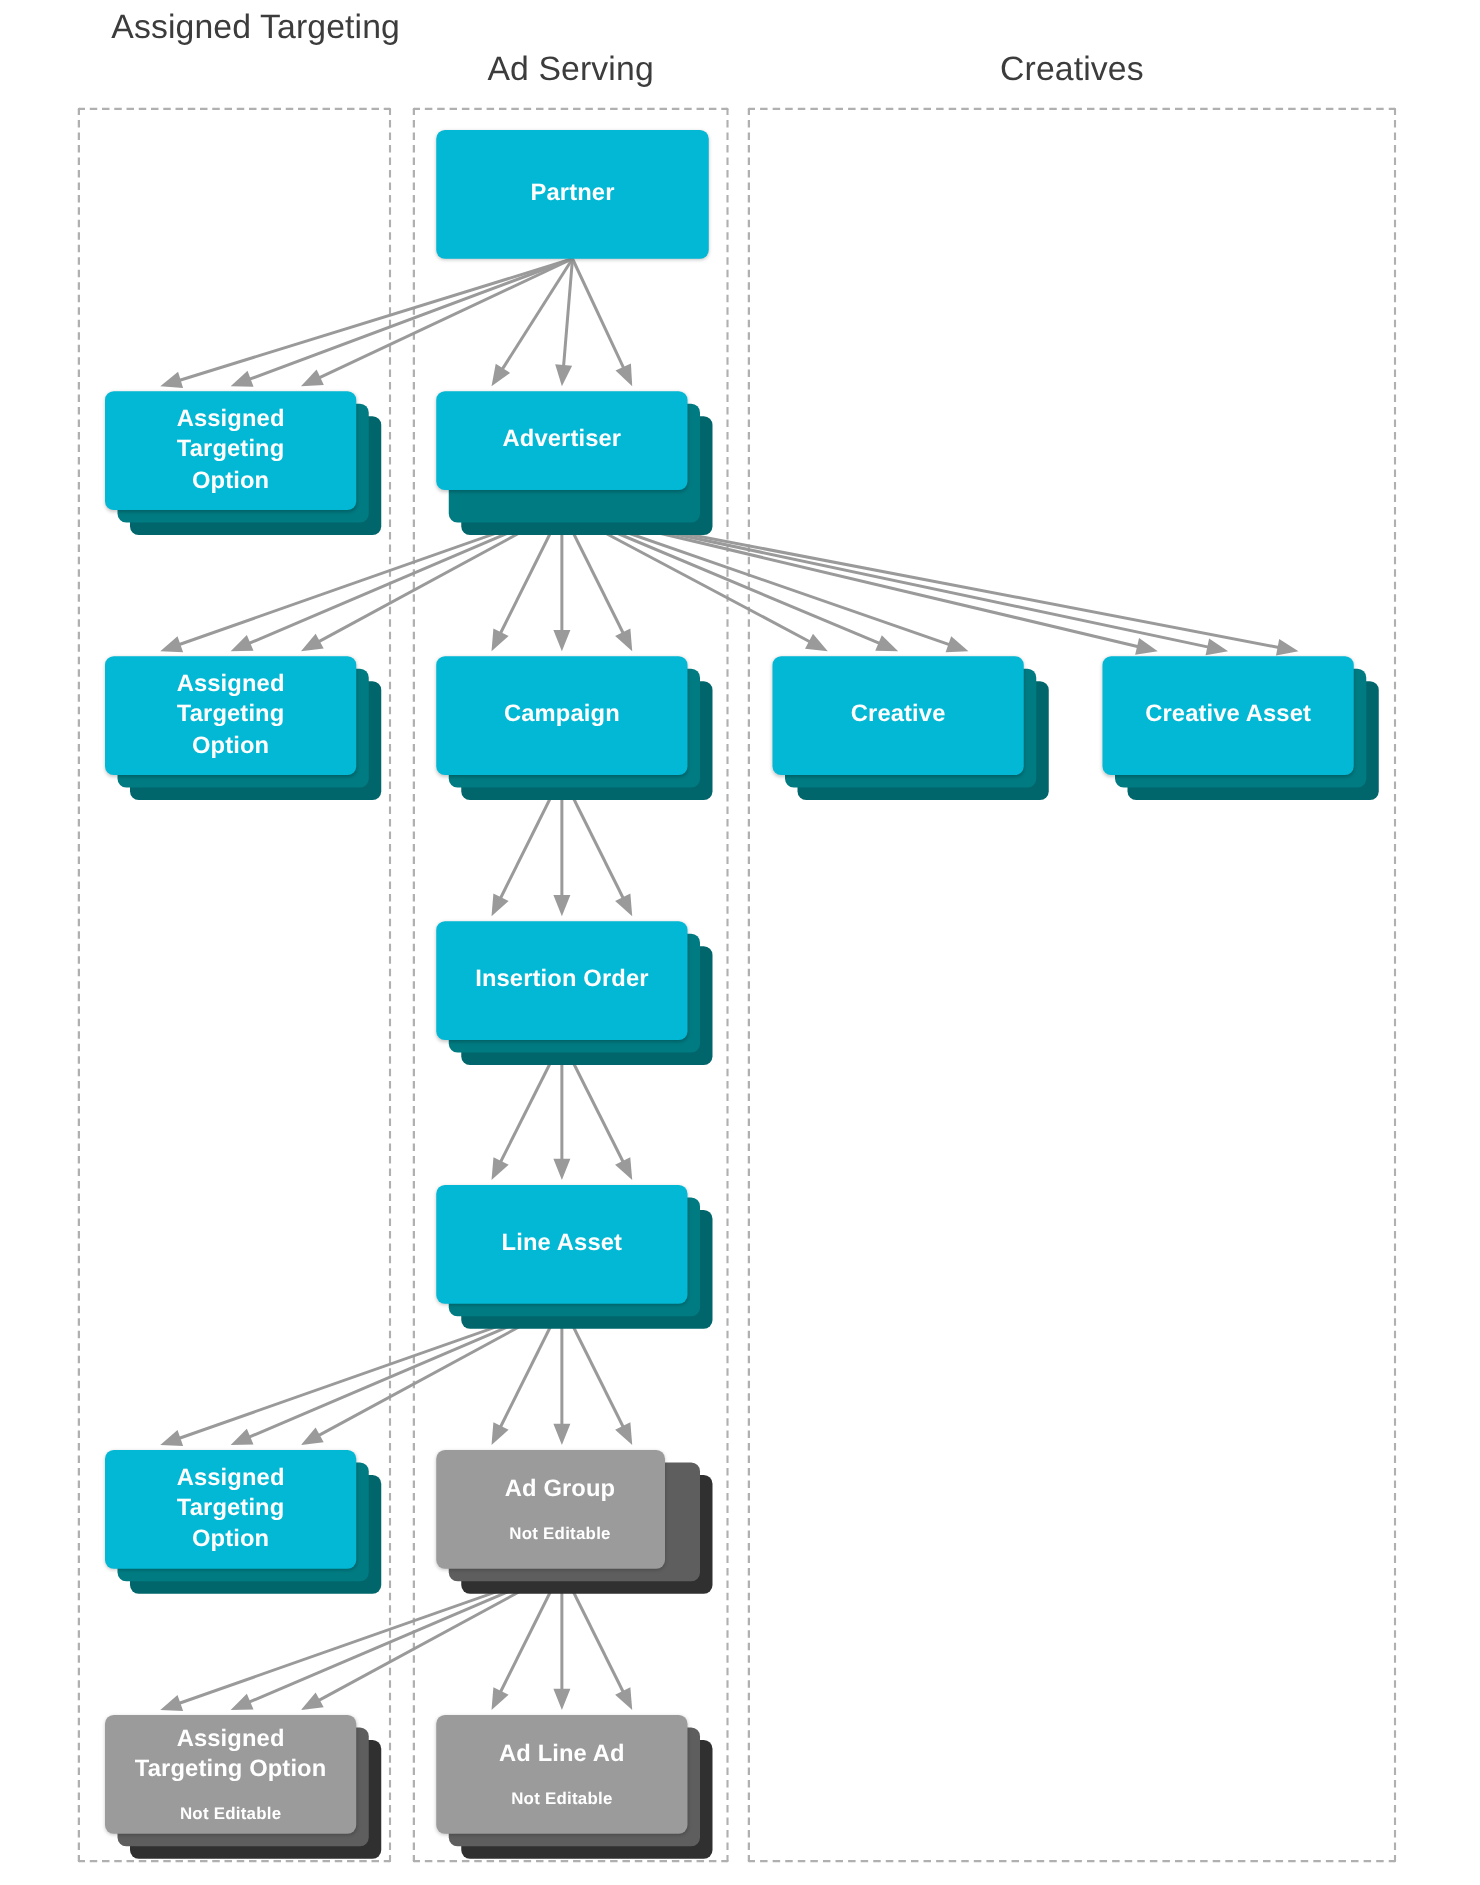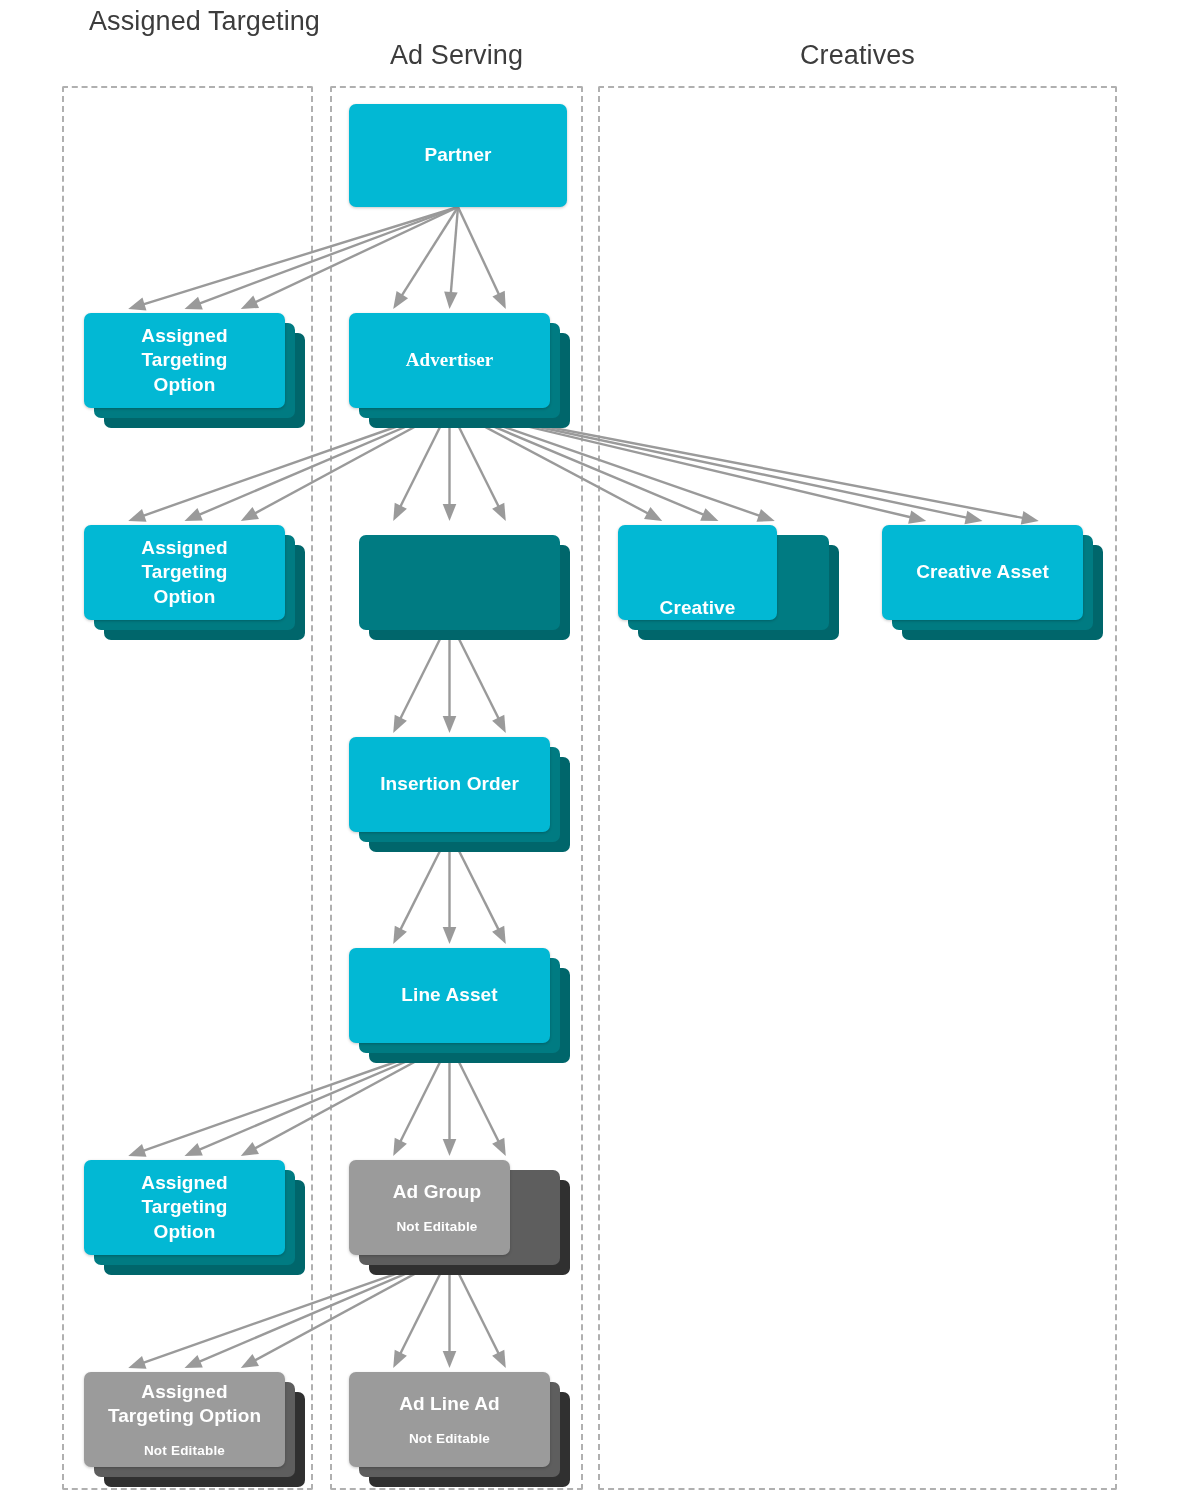--- a/index.html
+++ b/index.html
@@ -232,41 +232,44 @@
         <div class="layer layer-1" style="left: 10px; top: 10px; width: 201px; height: 95px;"></div>
         <div class="face" style="width: 201px; height: 95px;">
           <div class="title">Assigned
 Targeting
 Option</div>
         </div>
       </div>
       <div class="node theme-cyan" style="left: 349px; top: 313px; width: 221px; height: 115px;">
         <div class="layer layer-2" style="left: 20px; top: 20px; width: 201px; height: 95px;"></div>
         <div class="layer layer-1" style="left: 10px; top: 10px; width: 201px; height: 95px;"></div>
-        <div class="face" style="width: 201px; height: 95px; font-family: Liberation Serif, serif;">
+        <div class="face" style="width: 201px; height: 79px;">
           <div class="title">Advertiser</div>
         </div>
       </div>
       <div class="node theme-cyan" style="left: 84px; top: 525px; width: 221px; height: 115px;">
         <div class="layer layer-2" style="left: 20px; top: 20px; width: 201px; height: 95px;"></div>
         <div class="layer layer-1" style="left: 10px; top: 10px; width: 201px; height: 95px;"></div>
         <div class="face" style="width: 201px; height: 95px;">
           <div class="title">Assigned
 Targeting
 Option</div>
         </div>
       </div>
       <div class="node theme-cyan" style="left: 349px; top: 525px; width: 221px; height: 115px;">
         <div class="layer layer-2" style="left: 20px; top: 20px; width: 201px; height: 95px;"></div>
         <div class="layer layer-1" style="left: 10px; top: 10px; width: 201px; height: 95px;"></div>
+        <div class="face" style="width: 201px; height: 95px;">
+          <div class="title">Campaign</div>
+        </div>
       </div>
       <div class="node theme-cyan" style="left: 618px; top: 525px; width: 221px; height: 115px;">
         <div class="layer layer-2" style="left: 20px; top: 20px; width: 201px; height: 95px;"></div>
         <div class="layer layer-1" style="left: 10px; top: 10px; width: 201px; height: 95px;"></div>
-        <div class="face" style="width: 159px; height: 95px; justify-content: flex-end;">
+        <div class="face" style="width: 201px; height: 95px;">
           <div class="title">Creative</div>
         </div>
       </div>
       <div class="node theme-cyan" style="left: 882px; top: 525px; width: 221px; height: 85px;">
         <div class="layer layer-2" style="left: 20px; top: 20px; width: 201px; height: 95px;"></div>
         <div class="layer layer-1" style="left: 10px; top: 10px; width: 201px; height: 95px;"></div>
         <div class="face" style="width: 201px; height: 95px;">
           <div class="title">Creative Asset</div>
         </div>
       </div>
@@ -289,21 +292,21 @@
         <div class="layer layer-1" style="left: 10px; top: 10px; width: 201px; height: 95px;"></div>
         <div class="face" style="width: 201px; height: 95px;">
           <div class="title">Assigned
 Targeting
 Option</div>
         </div>
       </div>
       <div class="node theme-grey" style="left: 349px; top: 1160px; width: 221px; height: 115px;">
         <div class="layer layer-2" style="left: 20px; top: 20px; width: 201px; height: 95px;"></div>
         <div class="layer layer-1" style="left: 10px; top: 10px; width: 201px; height: 95px;"></div>
-        <div class="face" style="width: 161px; height: 95px; padding-left: 15px;">
+        <div class="face" style="width: 183px; height: 95px; padding-left: 15px;">
           <div class="title">Ad Group</div>
           <div class="sub">Not Editable</div>
         </div>
       </div>
       <div class="node theme-grey" style="left: 84px; top: 1372px; width: 221px; height: 115px;">
         <div class="layer layer-2" style="left: 20px; top: 20px; width: 201px; height: 95px;"></div>
         <div class="layer layer-1" style="left: 10px; top: 10px; width: 201px; height: 95px;"></div>
         <div class="face" style="width: 201px; height: 95px;">
           <div class="title">Assigned
 Targeting Option</div>

